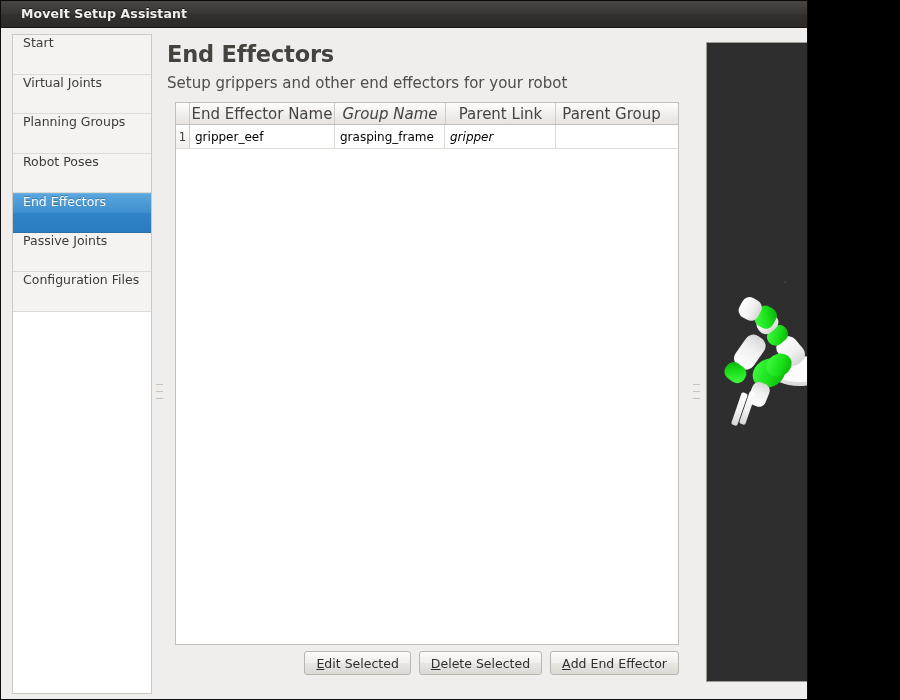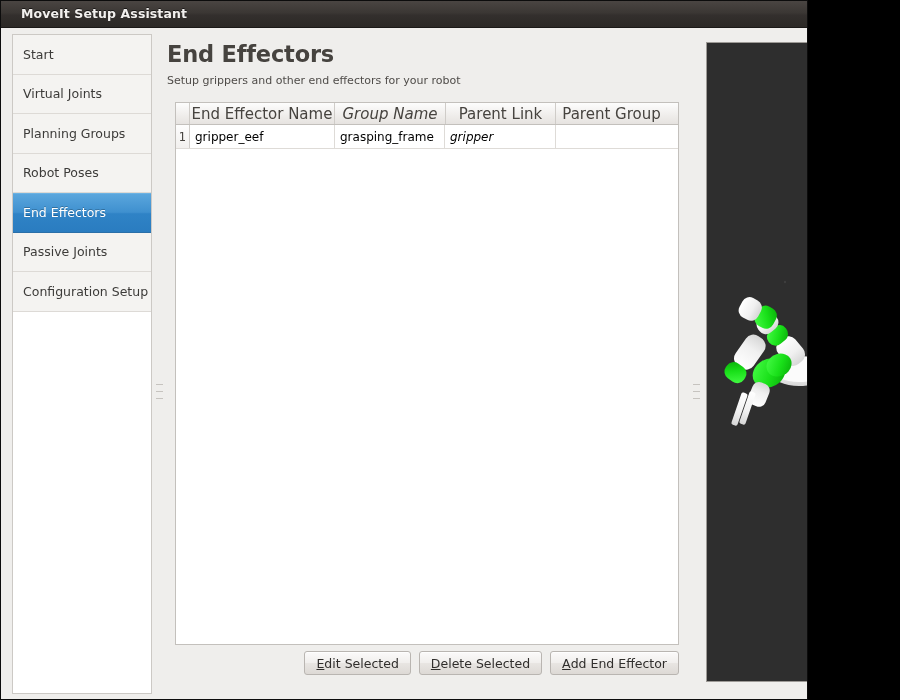--- a/index.html
+++ b/index.html
@@ -95,21 +95,21 @@
     background: #ffffff;
     border: 1px solid #ccc9c5;
     overflow: hidden;
   }
   .nav-item {
     position: relative;
     height: 39.5px;
     background: #f4f3f1;
     border-bottom: 1px solid #dddad6;
     display: flex;
-    align-items: center;
+    align-items: flex-start;
     padding-left: 10px;
     font-size: 12.5px;
     color: #3c3b39;
     cursor: pointer;
     white-space: nowrap;
   }
   .nav-item.selected {
     background: linear-gradient(to bottom, #5aa6dd 0%, #3f90cf 48%, #2f83c6 52%, #2a7cc0 100%);
     color: #ffffff;
     border-bottom: 1px solid #2a6fa8;
@@ -143,21 +143,21 @@
     left: 3px; top: 12px;
     font-size: 22.5px;
     font-weight: bold;
     color: #46433f;
     letter-spacing: -0.2px;
     white-space: nowrap;
   }
   #page-subtitle {
     position: absolute;
     left: 3px; top: 45px;
-    font-size: 11px;
+    font-size: 15px;
     color: #4f4c49;
     white-space: nowrap;
   }
 
   
   #eef-table {
     position: absolute;
     left: 11px; top: 73px;
     width: 504px; height: 543px;
     background: #ffffff;
@@ -291,21 +291,21 @@
       <div class="nav-item">
         <span>Robot Poses</span>
       </div>
       <div class="nav-item selected">
         <span>End Effectors</span>
       </div>
       <div class="nav-item">
         <span>Passive Joints</span>
       </div>
       <div class="nav-item">
-        <span>Configuration Setup</span>
+        <span>Configuration Files</span>
       </div>
     </div>
 
     <div class="splitter-handle" id="splitter-left">
       <i></i>
         <i></i>
         <i></i>
     </div>
     <div class="splitter-handle" id="splitter-right">
       <i></i>

